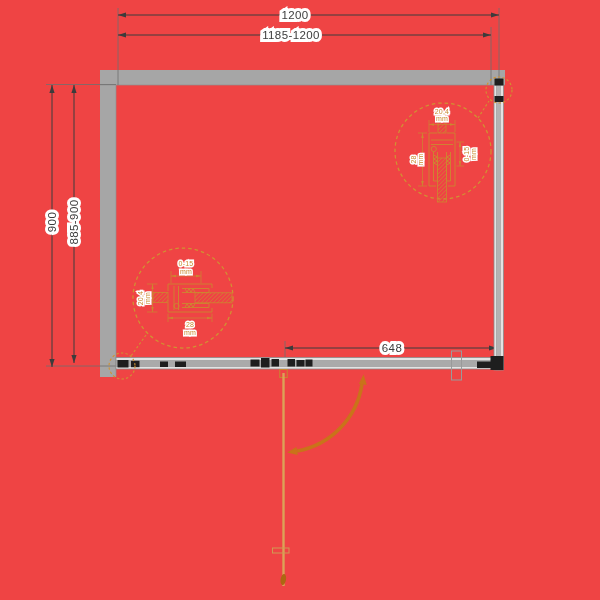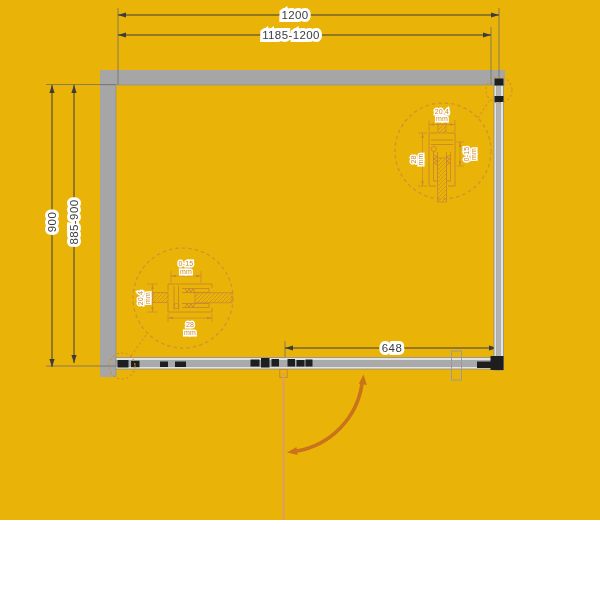--- a/index.html
+++ b/index.html
@@ -1,16 +1,16 @@
 <!DOCTYPE html>
 <html><head>
 <meta charset="utf-8">
 <style>
   html,body{margin:0;padding:0;background:#fff;}
-  #canvas{position:relative;width:600px;height:520px;background:#eab308;overflow:hidden;
+  #canvas{position:relative;width:600px;height:600px;background:#ef4444;overflow:hidden;
           font-family:"Liberation Sans",sans-serif;}
   svg{position:absolute;left:0;top:0;}
   text{font-family:"Liberation Sans",sans-serif;}
   .dimtxt{fill:#3c3c3c;font-size:11.5px;letter-spacing:.4px;stroke:#fff;stroke-width:6px;paint-order:stroke;}
   .odim{fill:#c9882e;font-size:7px;letter-spacing:.2px;stroke:#fff;stroke-width:3px;paint-order:stroke;}
   .thin{stroke:#6e6e6e;stroke-width:.8;}
   .dline{stroke:#3c3c3c;stroke-width:1;}
   .oline{stroke:#cc8730;stroke-width:.9;fill:none;}
   .otick{stroke:#cc8730;stroke-width:.7;}
   .dash-big{fill:none;stroke:#d09232;stroke-width:1.25;stroke-dasharray:3.5 3;}

